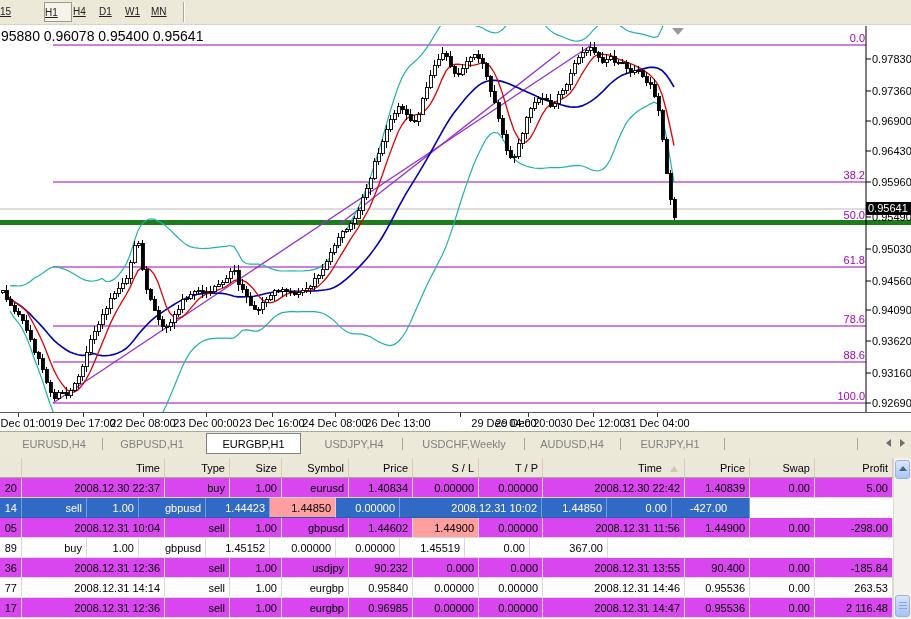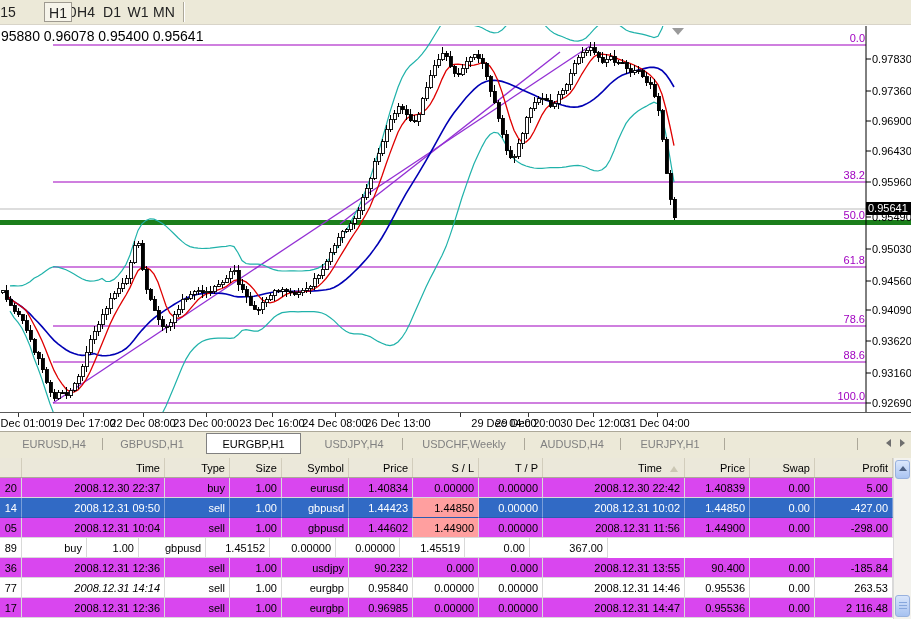--- a/index.html
+++ b/index.html
@@ -1,22 +1,22 @@
 <!DOCTYPE html>
 <html><head>
 <meta charset="utf-8">
 <style>
   html,body{margin:0;padding:0}
   body{width:911px;height:619px;overflow:hidden;position:relative;background:#fff;
        font-family:"Liberation Sans",sans-serif;font-size:11px;color:#000;}
   
   #toolbar{position:absolute;left:0;top:0;width:911px;height:25px;background:#ece9d8;
            border-bottom:1px solid #d8d4c8;box-sizing:border-box;}
-  .tf-btn{position:absolute;top:2px;height:20px;line-height:20px;font-size:14px;color:#222;
-          text-align:center;box-sizing:border-box;}
+  .tf-btn{position:absolute;top:2px;height:20px;line-height:20px;font-size:10px;color:#222;
+          text-align:left;box-sizing:border-box;text-decoration:underline;}
   .tf-btn.active{background:#f6f4ea;border:1px solid #9e9a90;}
   .tb-sep{position:absolute;top:2px;height:20px;width:0;border-left:1px solid #aca899;border-right:1px solid #fff;}
   
   #chart{position:absolute;left:0;top:26px;width:911px;height:386px;background:#fff;}
   #plot{position:absolute;left:0;top:0;}
   #ohlc{position:absolute;left:1px;top:2px;font-size:14px;color:#000;white-space:nowrap;}
   .p-tick{position:absolute;left:872px;font-size:11px;color:#000;white-space:nowrap;}
   .fib-label{position:absolute;right:46px;font-size:11px;color:#a000c0;white-space:nowrap;}
   #price-tag{position:absolute;left:866px;width:45px;height:13px;background:#000;color:#fff;
              font-size:11px;line-height:13px;padding-left:2px;box-sizing:border-box;z-index:5;}
@@ -543,31 +543,30 @@
       <div class="tcell" style="width: 64px;">1.40834</div>
       <div class="tcell" style="width: 66px;">0.00000</div>
       <div class="tcell" style="width: 64px;">0.00000</div>
       <div class="tcell" style="width: 142px;">2008.12.30 22:42</div>
       <div class="tcell" style="width: 65px;">1.40839</div>
       <div class="tcell" style="width: 65px;">0.00</div>
       <div class="tcell" style="width: 78px;">5.00</div>
     </div>
     <div class="trow sel">
       <div class="tcell" style="width: 22px;">14</div>
-      <div class="tcell" style="width: 143px;">2008.12.31 09:50</div>
       <div class="tcell" style="width: 65px;">sell</div>
       <div class="tcell" style="width: 52px;">1.00</div>
       <div class="tcell" style="width: 67px;">gbpusd</div>
       <div class="tcell" style="width: 64px;">1.44423</div>
       <div class="tcell slpink" style="width: 66px;">1.44850</div>
       <div class="tcell" style="width: 64px;">0.00000</div>
       <div class="tcell" style="width: 142px;">2008.12.31 10:02</div>
       <div class="tcell" style="width: 65px;">1.44850</div>
       <div class="tcell" style="width: 65px;">0.00</div>
-      <div class="tcell" style="width: 78px;">-427.00</div>
+      <div class="tcell" style="width: 78px; text-align: center;">-427.00</div>
     </div>
     <div class="trow gray">
       <div class="tcell" style="width: 22px;">05</div>
       <div class="tcell" style="width: 143px;">2008.12.31 10:04</div>
       <div class="tcell" style="width: 65px;">sell</div>
       <div class="tcell" style="width: 52px;">1.00</div>
       <div class="tcell" style="width: 67px;">gbpusd</div>
       <div class="tcell" style="width: 64px;">1.44602</div>
       <div class="tcell slpink" style="width: 66px;">1.44900</div>
       <div class="tcell" style="width: 64px;">0.00000</div>
@@ -597,21 +596,21 @@
       <div class="tcell" style="width: 64px;">90.232</div>
       <div class="tcell" style="width: 66px;">0.000</div>
       <div class="tcell" style="width: 64px;">0.000</div>
       <div class="tcell" style="width: 142px;">2008.12.31 13:55</div>
       <div class="tcell" style="width: 65px;">90.400</div>
       <div class="tcell" style="width: 65px;">0.00</div>
       <div class="tcell" style="width: 78px;">-185.84</div>
     </div>
     <div class="trow white">
       <div class="tcell" style="width: 22px;">77</div>
-      <div class="tcell" style="width: 143px; font-style: italic;">2008.12.31 14:14</div>
+      <div class="tcell" style="width: 143px;">2008.12.31 14:14</div>
       <div class="tcell" style="width: 65px;">sell</div>
       <div class="tcell" style="width: 52px;">1.00</div>
       <div class="tcell" style="width: 67px;">eurgbp</div>
       <div class="tcell" style="width: 64px;">0.95840</div>
       <div class="tcell" style="width: 66px;">0.00000</div>
       <div class="tcell" style="width: 64px;">0.00000</div>
       <div class="tcell" style="width: 142px;">2008.12.31 14:46</div>
       <div class="tcell" style="width: 65px;">0.95536</div>
       <div class="tcell" style="width: 65px;">0.00</div>
       <div class="tcell" style="width: 78px;">263.53</div>

